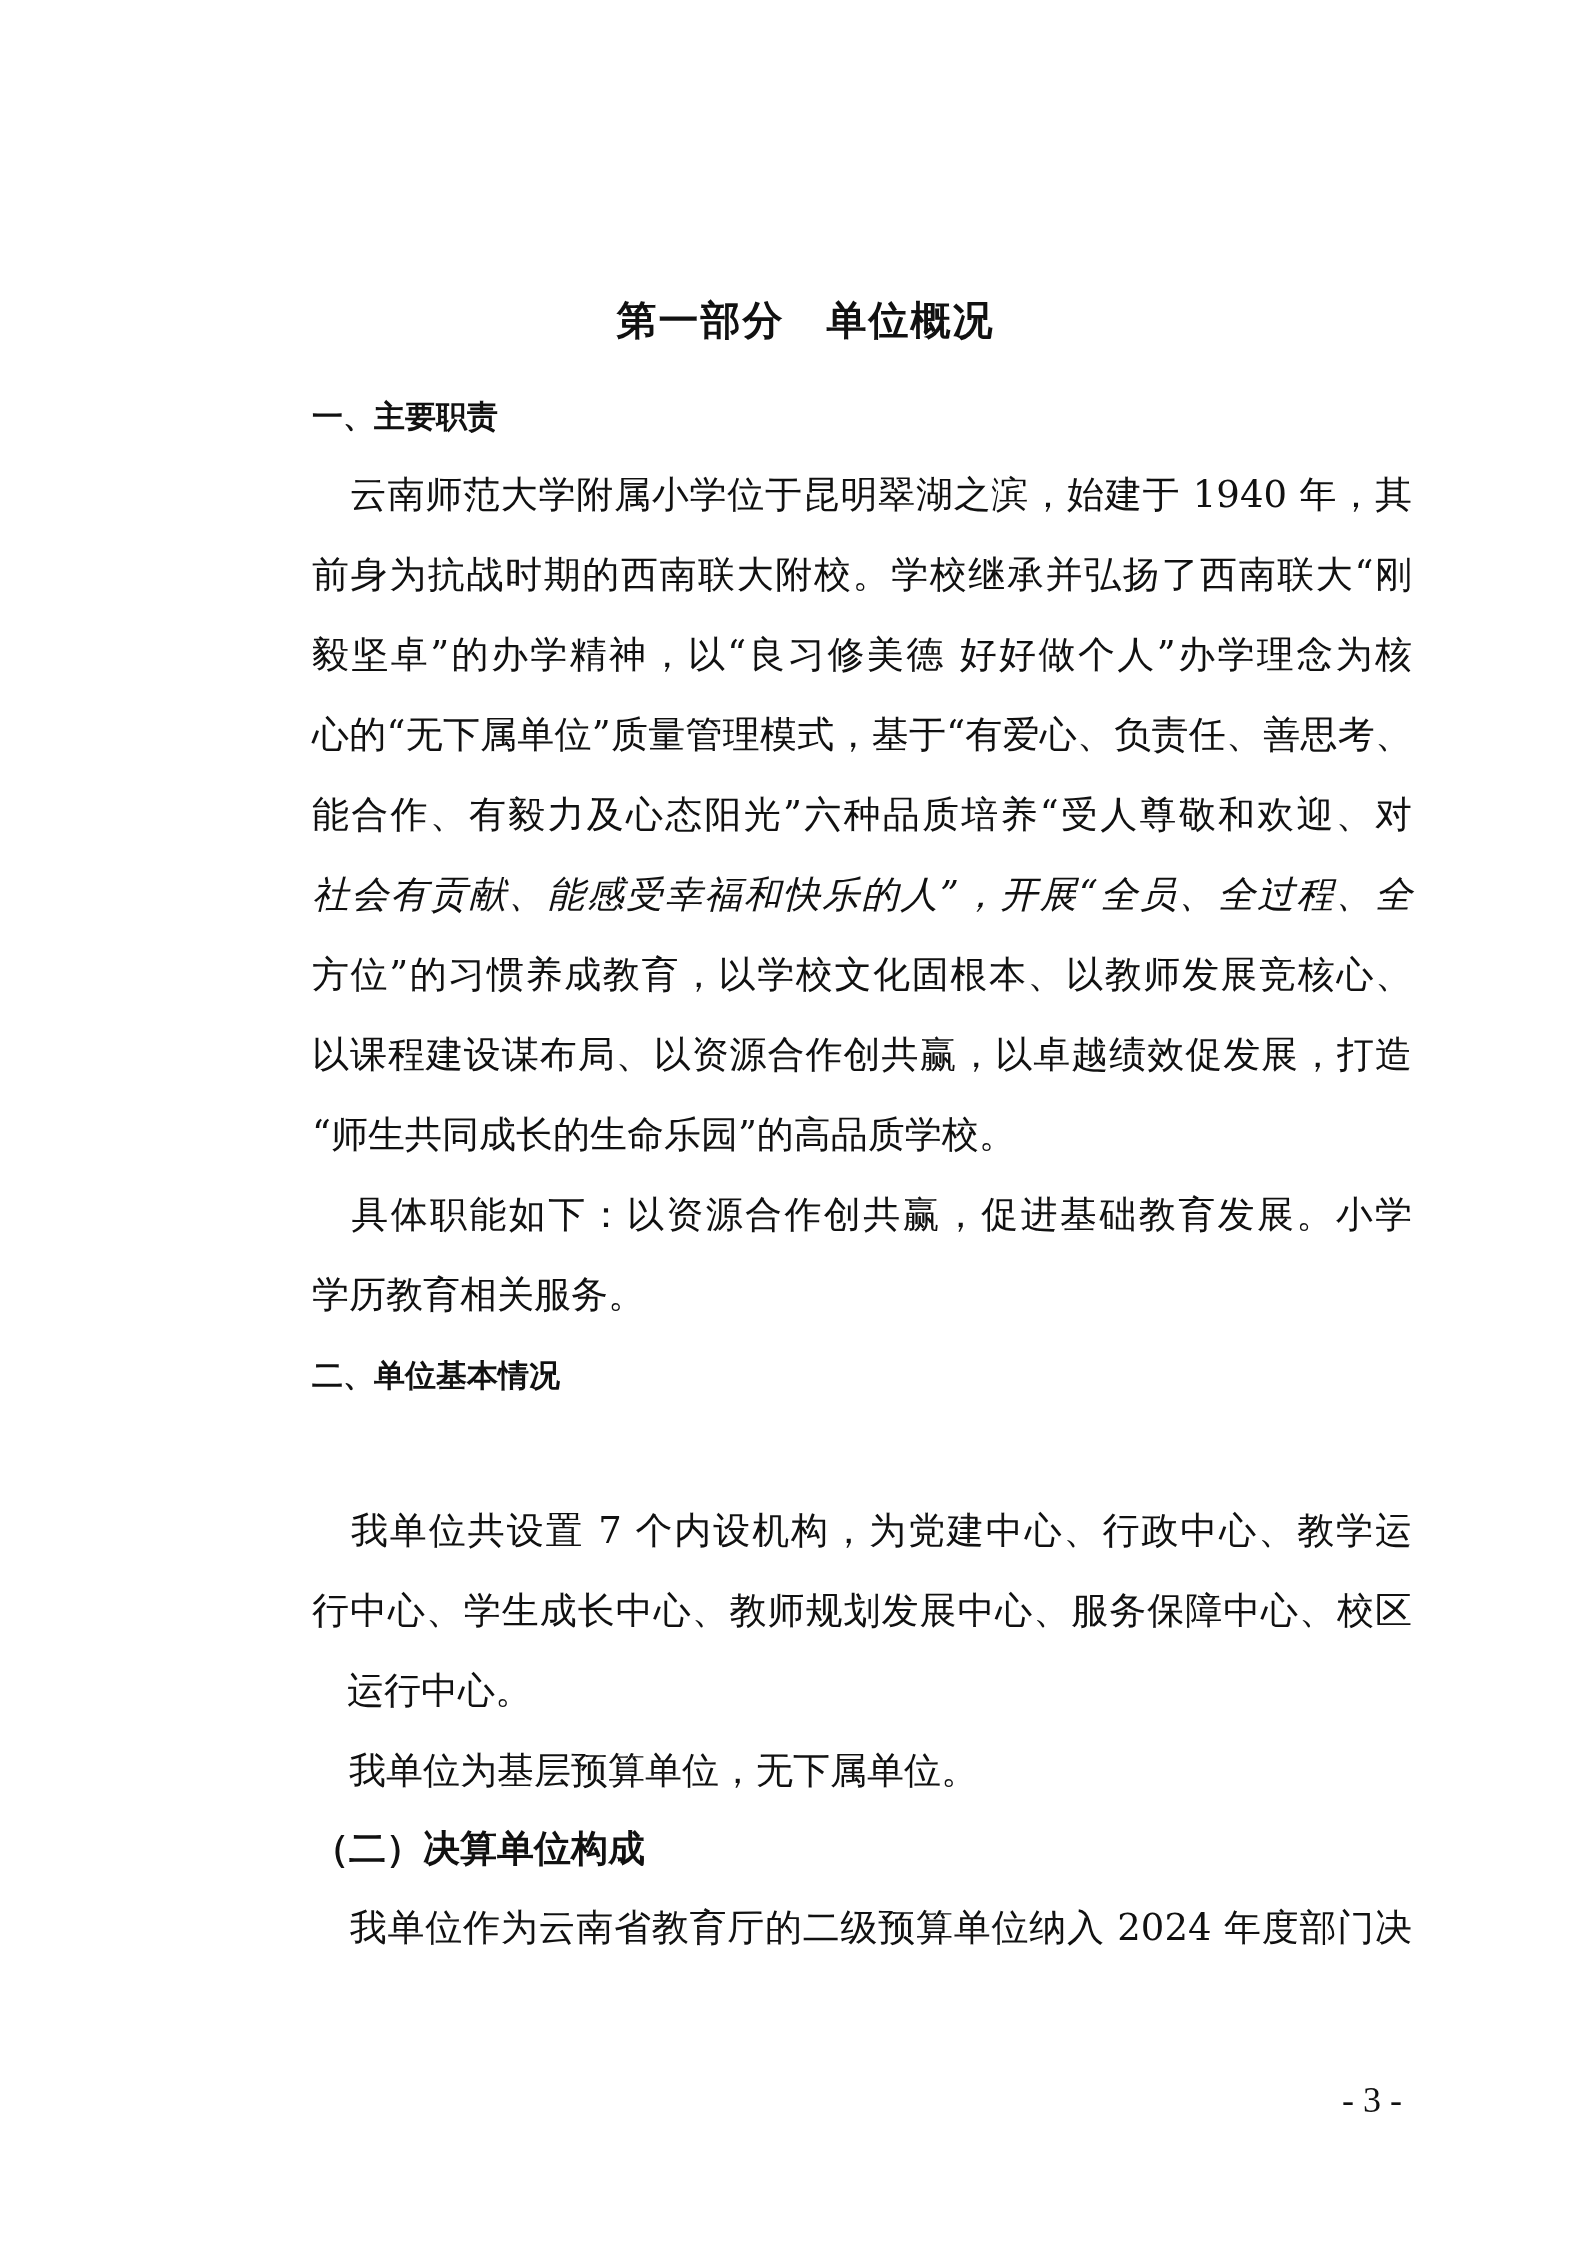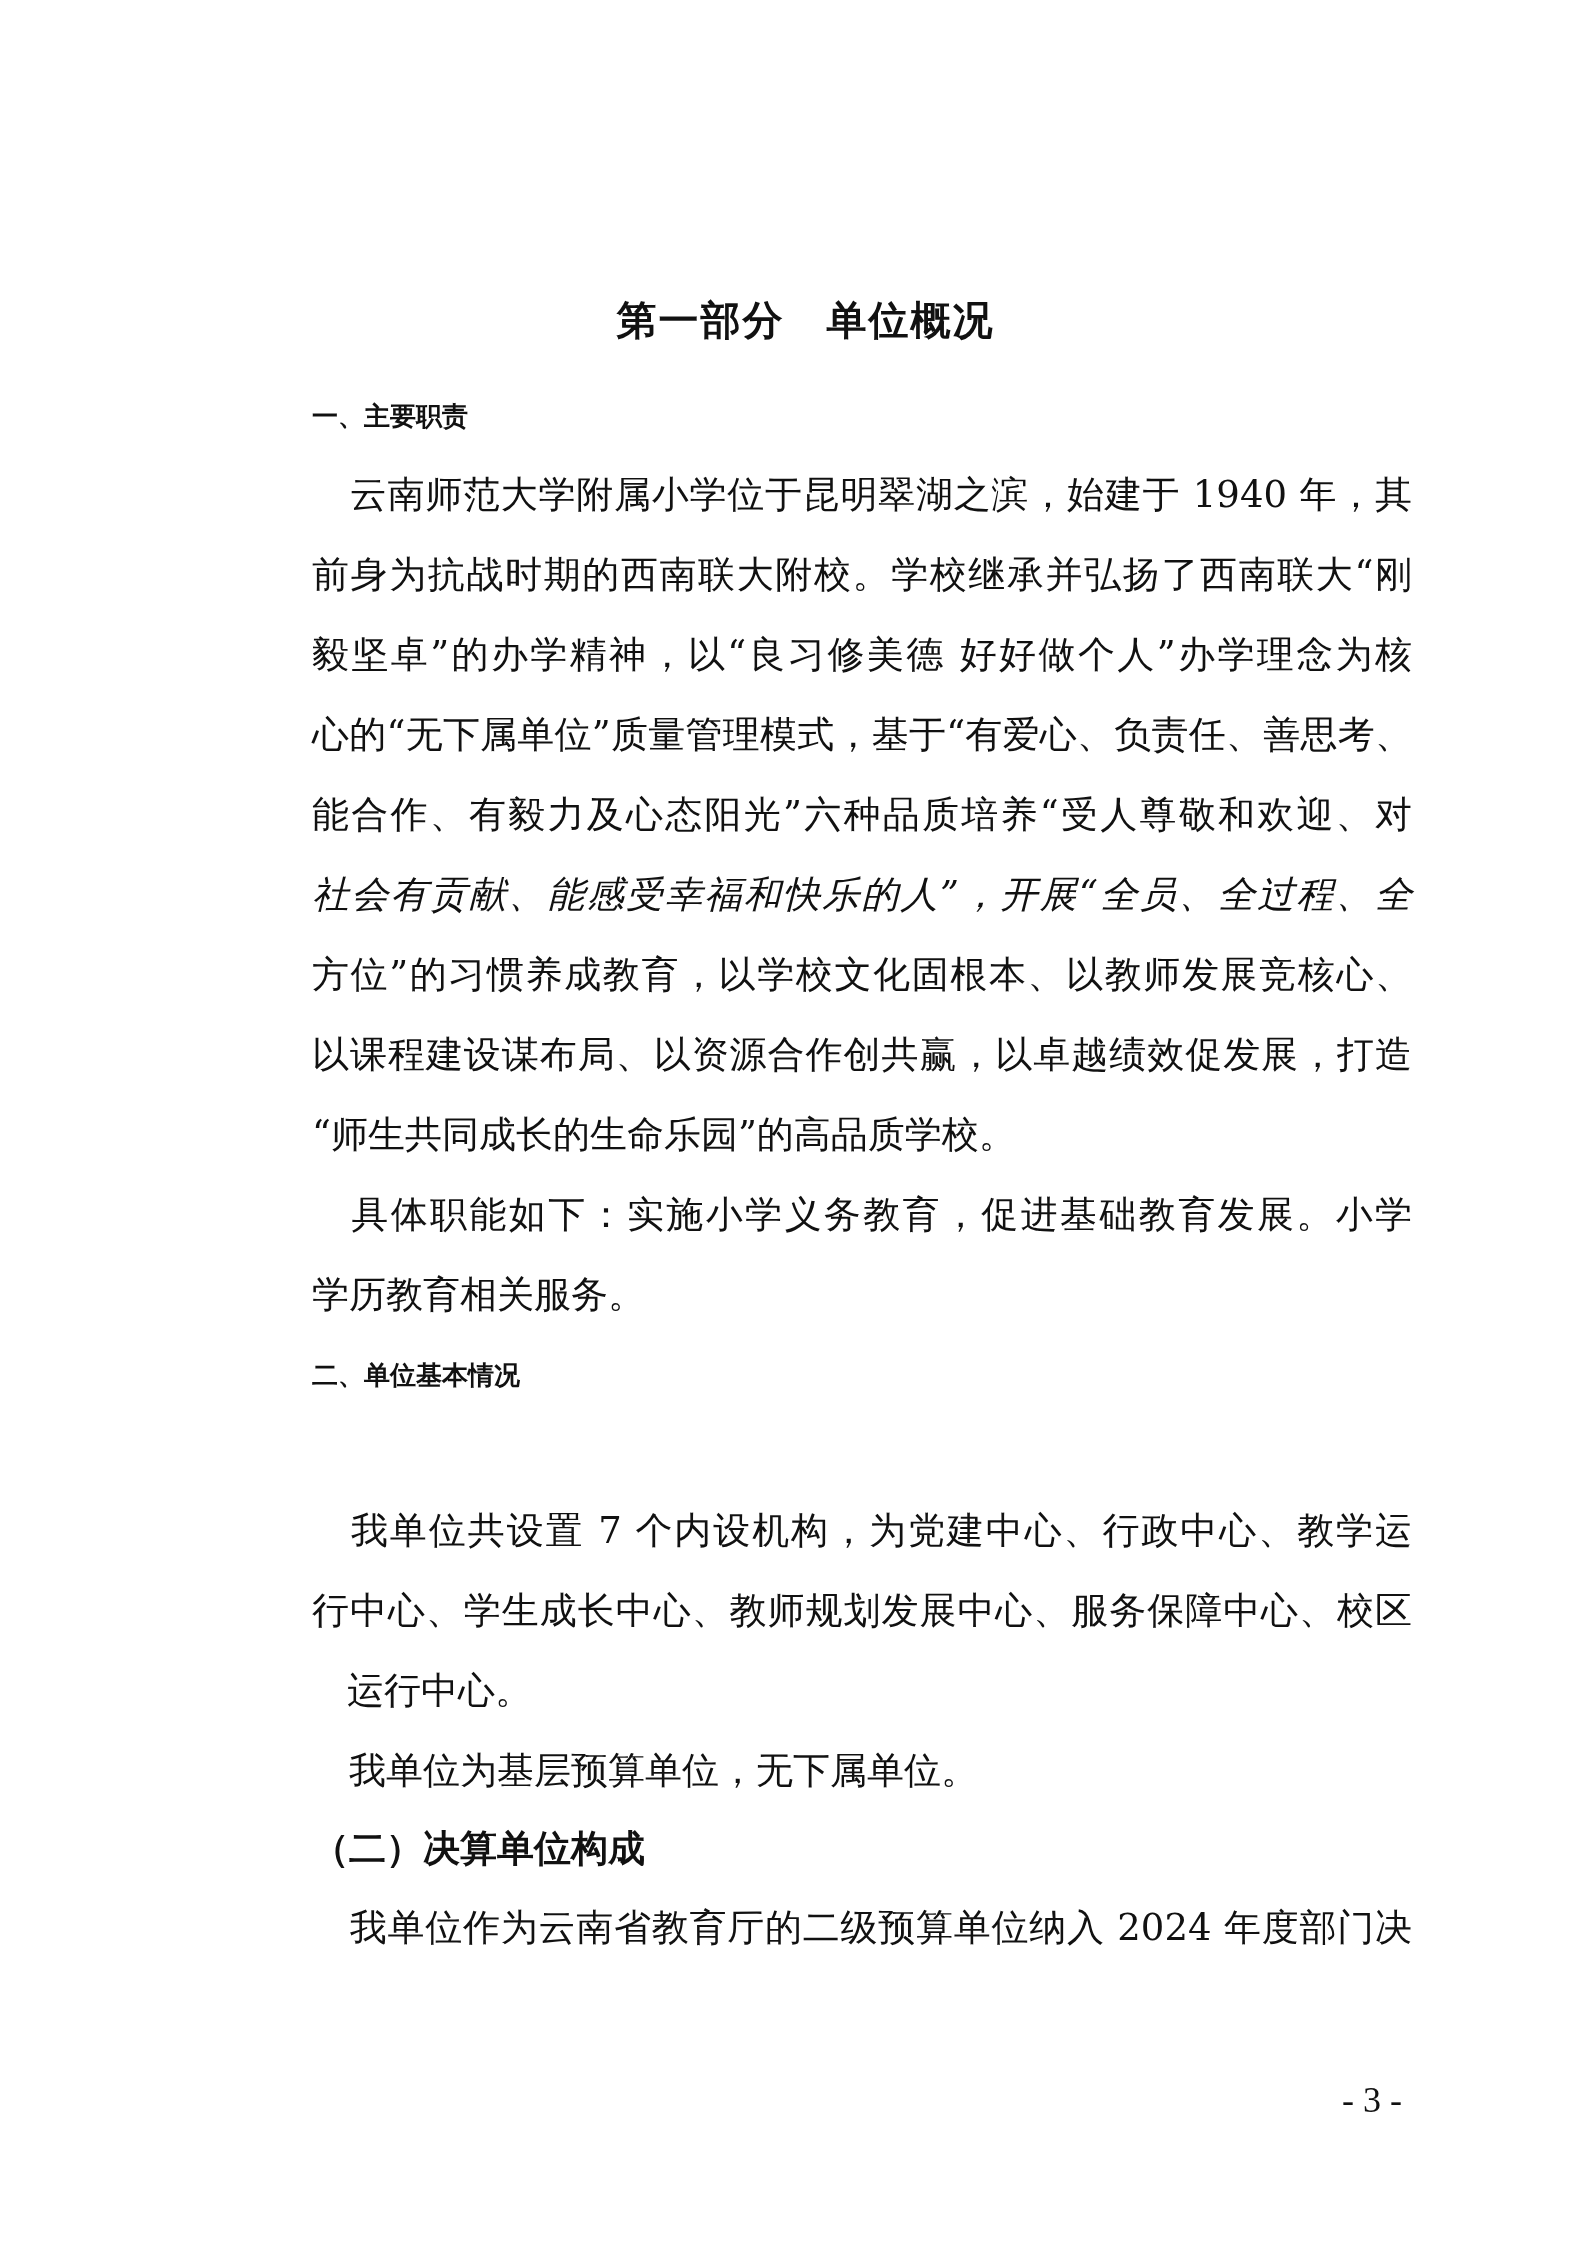--- a/index.html
+++ b/index.html
@@ -32,21 +32,21 @@
       font-size: 40px;
       line-height: 56px;
       letter-spacing: 2px;
       white-space: pre;
     }
     .h1 {
       position: absolute;
       left: 300px;
       font-family: "DejaVu Sans", sans-serif;
       font-weight: bold;
-      font-size: 26px;
+      font-size: 31px;
       line-height: 52px;
       white-space: pre;
     }
     .h2 {
       position: absolute;
       left: 300px;
       font-family: "DejaVu Serif", serif;
       font-weight: bold;
       font-size: 37px;
       line-height: 52px;
@@ -88,21 +88,21 @@
   <div class="line" style="top:469px;">　云南师范大学附属小学位于昆明翠湖之滨，始建于 1940 年，其</div>
   <div class="line" style="top:549px;">前身为抗战时期的西南联大附校。学校继承并弘扬了西南联大“刚</div>
   <div class="line" style="top:629px;">毅坚卓”的办学精神，以“良习修美德 好好做个人”办学理念为核</div>
   <div class="line" style="top:709px;">心的“无下属单位”质量管理模式，基于“有爱心、负责任、善思考、</div>
   <div class="line" style="top:789px;">能合作、有毅力及心态阳光”六种品质培养“受人尊敬和欢迎、对</div>
   <div class="line" style="top:869px;font-style:italic;">社会有贡献、能感受幸福和快乐的人”，开展“全员、全过程、全</div>
   <div class="line" style="top:949px;">方位”的习惯养成教育，以学校文化固根本、以教师发展竞核心、</div>
   <div class="line" style="top:1029px;">以课程建设谋布局、以资源合作创共赢，以卓越绩效促发展，打造</div>
   <div class="line last" style="top:1109px;">“师生共同成长的生命乐园”的高品质学校。</div>
 
-  <div class="line" style="top:1189px;">　具体职能如下：实施小学义务教育，促进基础教育发展。小学</div>
+  <div class="line" style="top:1189px;">　具体职能如下：以资源合作创共赢，促进基础教育发展。小学</div>
   <div class="line last" style="top:1269px;">学历教育相关服务。</div>
 
   <div class="h1" style="top:1349px;">二、单位基本情况</div>
 
 
   <div class="line" style="top:1505px;">　我单位共设置 7 个内设机构，为党建中心、行政中心、教学运</div>
   <div class="line" style="top:1585px;">行中心、学生成长中心、教师规划发展中心、服务保障中心、校区</div>
   <div class="line last" style="top:1665px;margin-left:35px;">运行中心。</div>
 
   <div class="line last" style="top:1745px;">　我单位为基层预算单位，无下属单位。</div>

